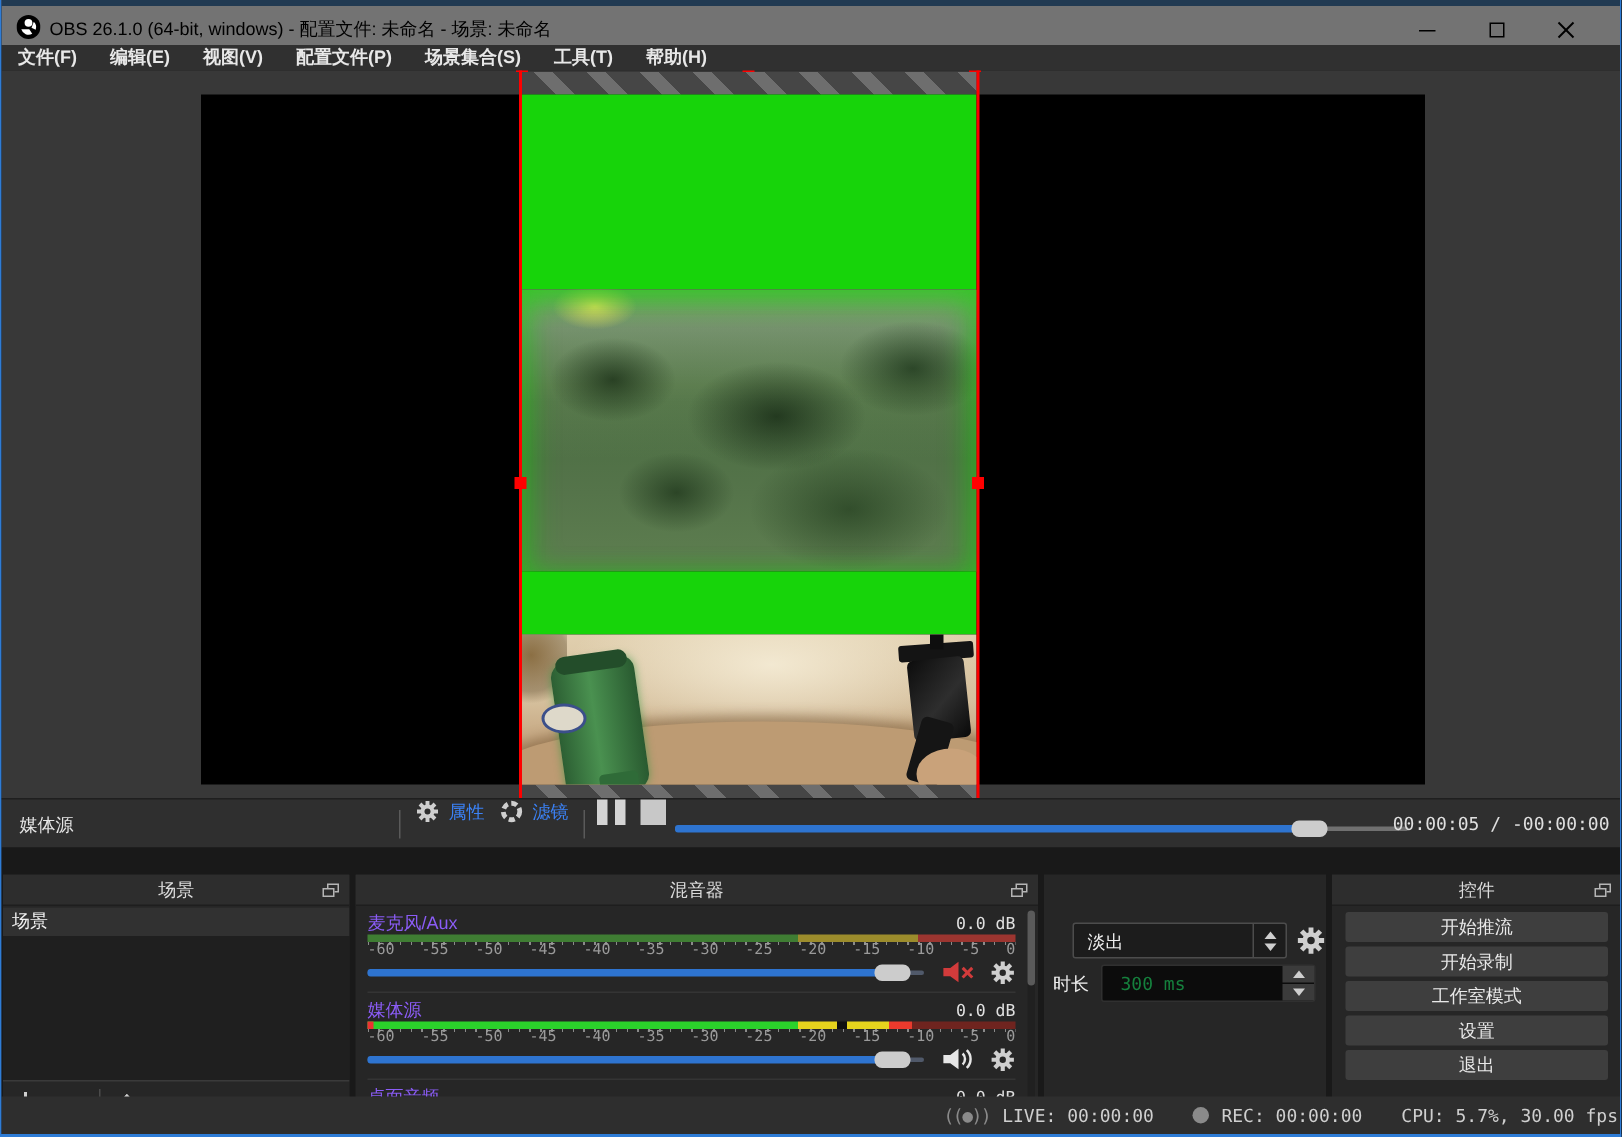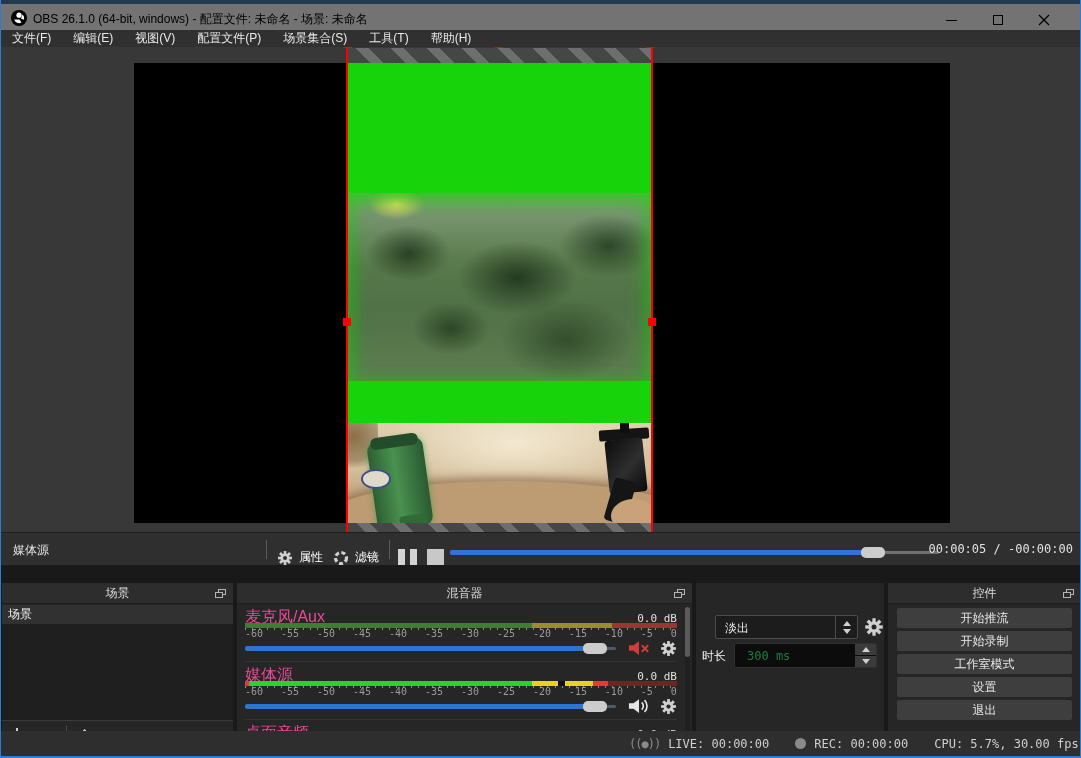--- a/index.html
+++ b/index.html
@@ -13,21 +13,21 @@
   
   .titlebar{ position:absolute; left:0; top:0; width:100%; height:30px; background:#737373; border-top:4px solid #213a52; }
   .obs-logo{ position:absolute; left:10px; top:6px; width:16px; height:16px; }
   .title-text{ position:absolute; left:32px; top:7px; font-size:12px; color:#000; white-space:nowrap; }
   .wbtn{ position:absolute; top:4px; width:45px; height:24px; display:flex; align-items:center; justify-content:center; }
   .wbtn.min{ right:106px; } .wbtn.max{ right:60px; } .wbtn.close{ right:14px; }
   .ico-min{ width:11px; height:1px; background:#000; }
   .ico-max{ width:10px; height:10px; border:1px solid #000; }
   
   .menubar{ position:absolute; left:0; top:30px; width:100%; height:17px; background:#303030; display:flex; align-items:center; }
-  .menu-item{ padding:0 11px; font-size:12px; color:#e8e8e8; line-height:17px; }
+  .menu-item{ padding:0 11px; font-size:12px; color:#e8e8e8; line-height:17px;font-weight:bold; }
   
   .preview{ position:absolute; left:0; top:47px; width:100%; height:485px; background:#383838; overflow:hidden; }
   .canvas{ position:absolute; left:133px; top:16px; width:816px; height:460px; background:#000; }
   .stripe{ position:absolute; left:347px; width:303px; background:repeating-linear-gradient(45deg,#464646 0 16px,#6e6e6e 16px 25px); }
   .stripe.top{ top:1px; height:15px; }
   .stripe.bottom{ top:476px; height:14px; }
   .src{ position:absolute; left:347px; width:303px; }
   .green1{ top:16px; height:130px; background:#17d40a; }
   .green2{ top:334px; height:42px; background:#17d40a; }
   .texture{ top:146px; height:188px;
@@ -61,21 +61,21 @@
   .gun-grip{ position:absolute; right:20px; top:56px; width:22px; height:44px; background:#151515; transform:rotate(16deg); border-radius:4px; }
   .gun-hand{ position:absolute; right:-6px; bottom:-10px; width:46px; height:34px; background:#c9a27a; border-radius:50%; }
   .sel-line{ position:absolute; width:2px; top:-2px; height:500px; background:#ff0000; z-index:6; }
   .sel-line.left{ left:345px; } .sel-line.right{ left:650px; }
   .sel-handle{ position:absolute; width:8px; height:8px; background:#ff0000; z-index:7; }
   .tick-red{ position:absolute; width:8px; height:3px; background:#ff0000; z-index:7; }
   
   .mediabar{ position:absolute; left:0; top:532px; width:100%; height:33px; background:#2f2f2f; border-top:1px solid #1f1f1f; }
   .mediabar .src-name{ position:absolute; left:12px; top:9px; font-size:12px; color:#e6e6e6; }
   .vsep{ position:absolute; top:7px; width:1px; height:19px; background:#5a5a5a; }
-  .tool-group{ position:absolute; top:0; height:33px; display:flex; align-items:flex-end; gap:6px; font-size:12px; color:#ffffff; }
+  .tool-group{ position:absolute; top:0; height:33px; display:flex; align-items:flex-start; gap:6px; font-size:12px; color:#3b82f6; }
   .pause-bars{ display:flex; gap:5px; }
   .pause-bars i{ display:block; width:7px; height:17px; background:#d4d4d4; }
   .stop-sq{ width:17px; height:17px; background:#c8c8c8; }
   .seek{ position:absolute; left:449px; top:14px; width:489px; height:12px; }
   .seek .track{ position:absolute; left:0; top:4px; width:100%; height:3px; background:#707070; border-radius:2px; }
   .seek .fill{ position:absolute; left:0; top:3px; width:85%; height:5px; background:#2e74d0; border-radius:2px; }
   .seek .handle{ position:absolute; left:84%; top:0; width:24px; height:11px; background:#cccccc; border-radius:5px; }
   .media-time{ position:absolute; right:7px; top:9px; font-family:"DejaVu Sans Mono", monospace; font-size:12px; color:#e0e0e0; }
   
   .dock{ position:absolute; left:0; top:565px; width:100%; height:166px; background:#191919; }
@@ -100,21 +100,21 @@
   .ico-minus{ width:14px; height:2px; background:#d0d0d0; }
   .chev{ width:10px; height:10px; border-left:2px solid #d0d0d0; border-top:2px solid #d0d0d0; }
   .chev.up{ transform:rotate(45deg) translateY(2px); }
   .chev.down{ transform:rotate(225deg) translateY(2px); }
   .scene-vsep{ width:1px; height:18px; background:#4a4a4a; margin:0 4px; }
   
   .mixer-body{ position:absolute; left:8px; top:24px; width:432px; }
   .mix-row{ margin-bottom:4px; }
   .mix-row + .mix-row{ border-top:1px solid #343434; padding-top:3px; }
   .mix-head{ display:flex; justify-content:space-between; align-items:baseline; height:15px; }
-  .mix-name{ font-size:16px; color:#ec4899; }
+  .mix-name{ font-size:12px; color:#8b5cf6; }
   .mix-db{ font-size:11px; color:#e0e0e0; font-family:"DejaVu Sans Mono", monospace; }
   .meter{ height:5px; margin-top:1px; position:relative; }
   .meter.dim{ background:linear-gradient(90deg,#3f7d33 0,#3f7d33 66.5%,#9c8c2c 66.5%,#9c8c2c 85%,#9c3530 85%,#9c3530 100%); }
   .meter.active{ background:linear-gradient(90deg,#2bd22b 0,#2bd22b 66.5%,#e6d31d 66.5%,#e6d31d 72.5%,#101010 72.5%,#101010 74%,#e6d31d 74%,#e6d31d 80.5%,#ea3a2d 80.5%,#ea3a2d 84%,#6f241f 84%,#6f241f 100%); }
   .meter.active::before{ content:""; position:absolute; left:0; top:0; width:4px; height:5px; background:#e33; }
   .meter-ticks{ height:2px; background:repeating-linear-gradient(90deg,#8a8a8a 0 1px,transparent 1px 7.2px); }
   .meter-nums{ display:flex; justify-content:space-between; font-size:10px; color:#9a9a9a; font-family:"DejaVu Sans Mono", monospace; line-height:8px; }
   .mix-slider-row{ display:flex; align-items:center; height:18px; margin-top:1px; }
   .mix-slider{ position:relative; width:374px; height:14px; }
   .mix-slider .track{ position:absolute; left:0; top:6px; width:100%; height:3px; background:#50596a; border-radius:2px; }

